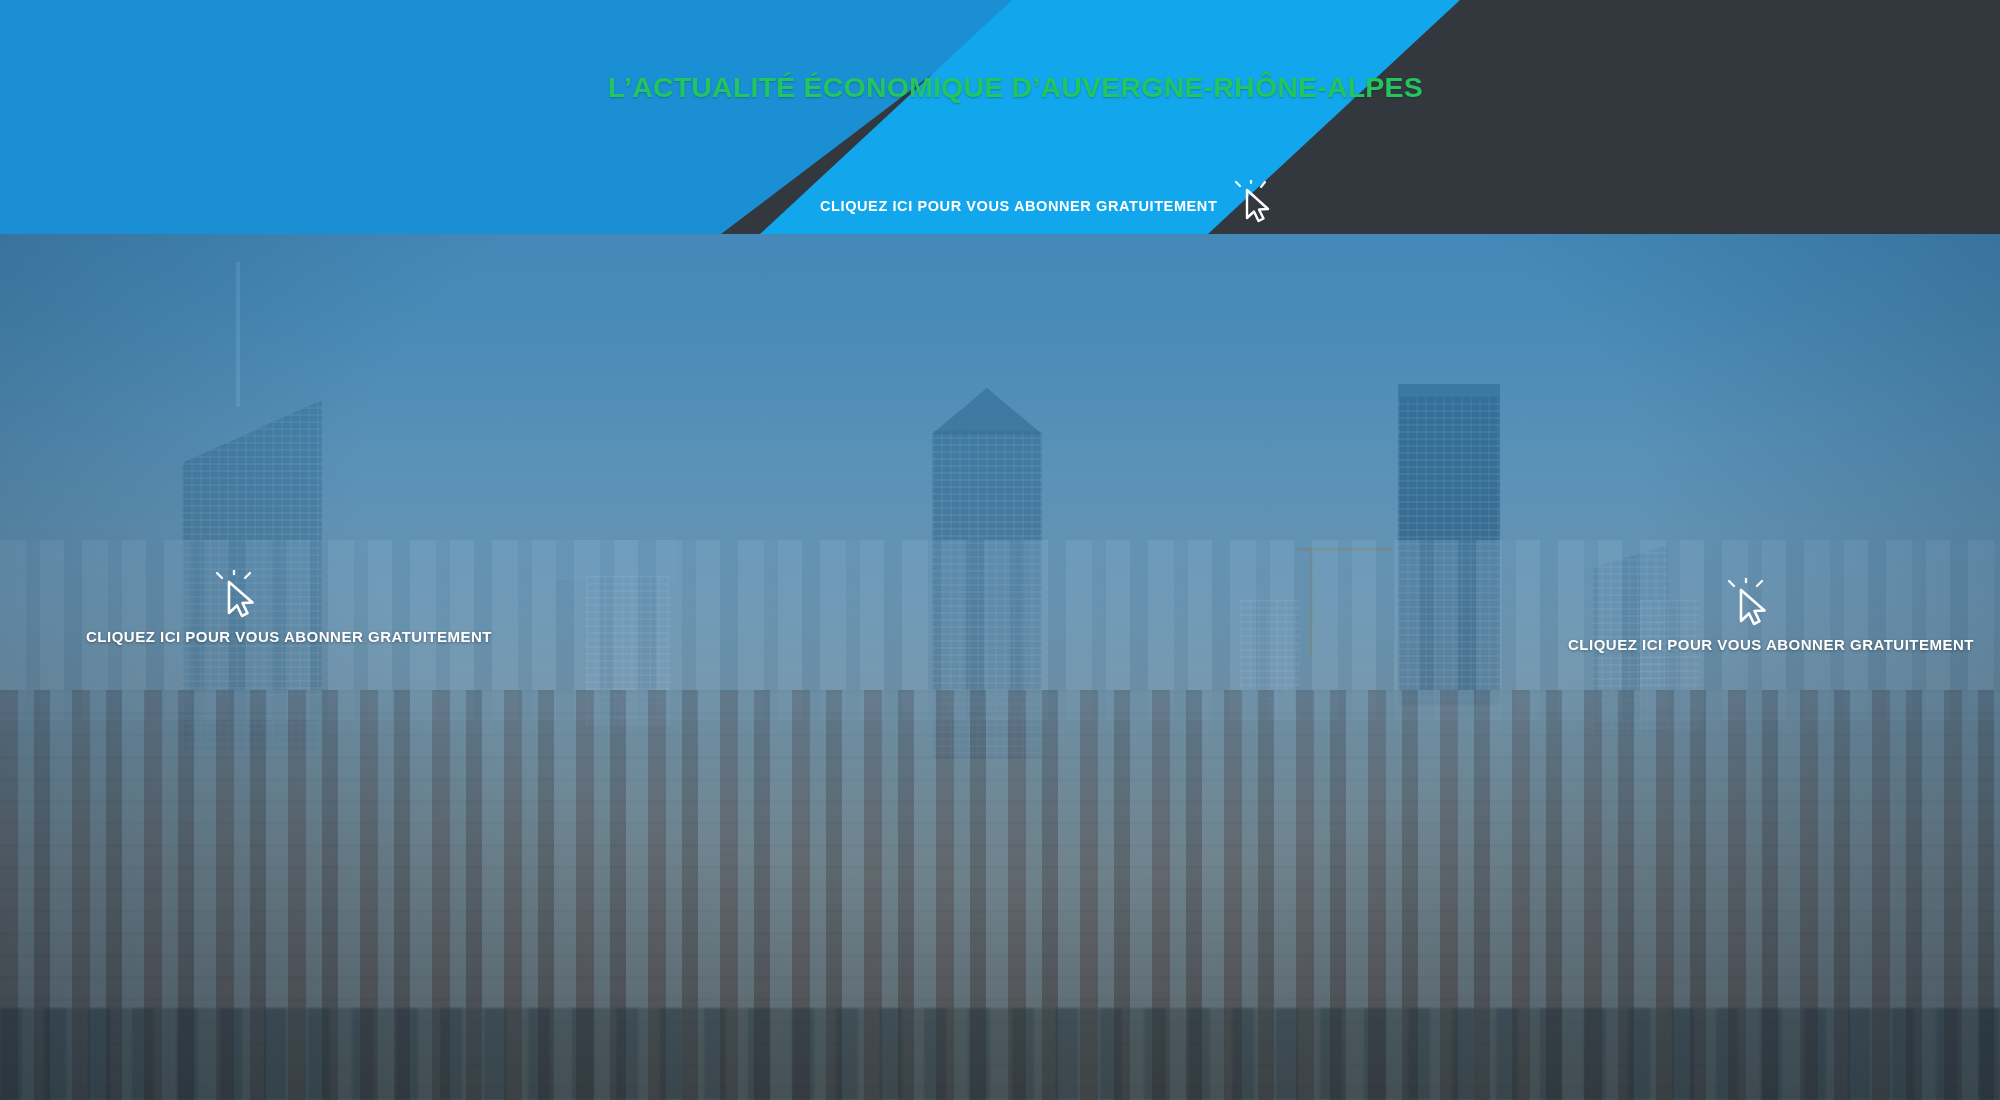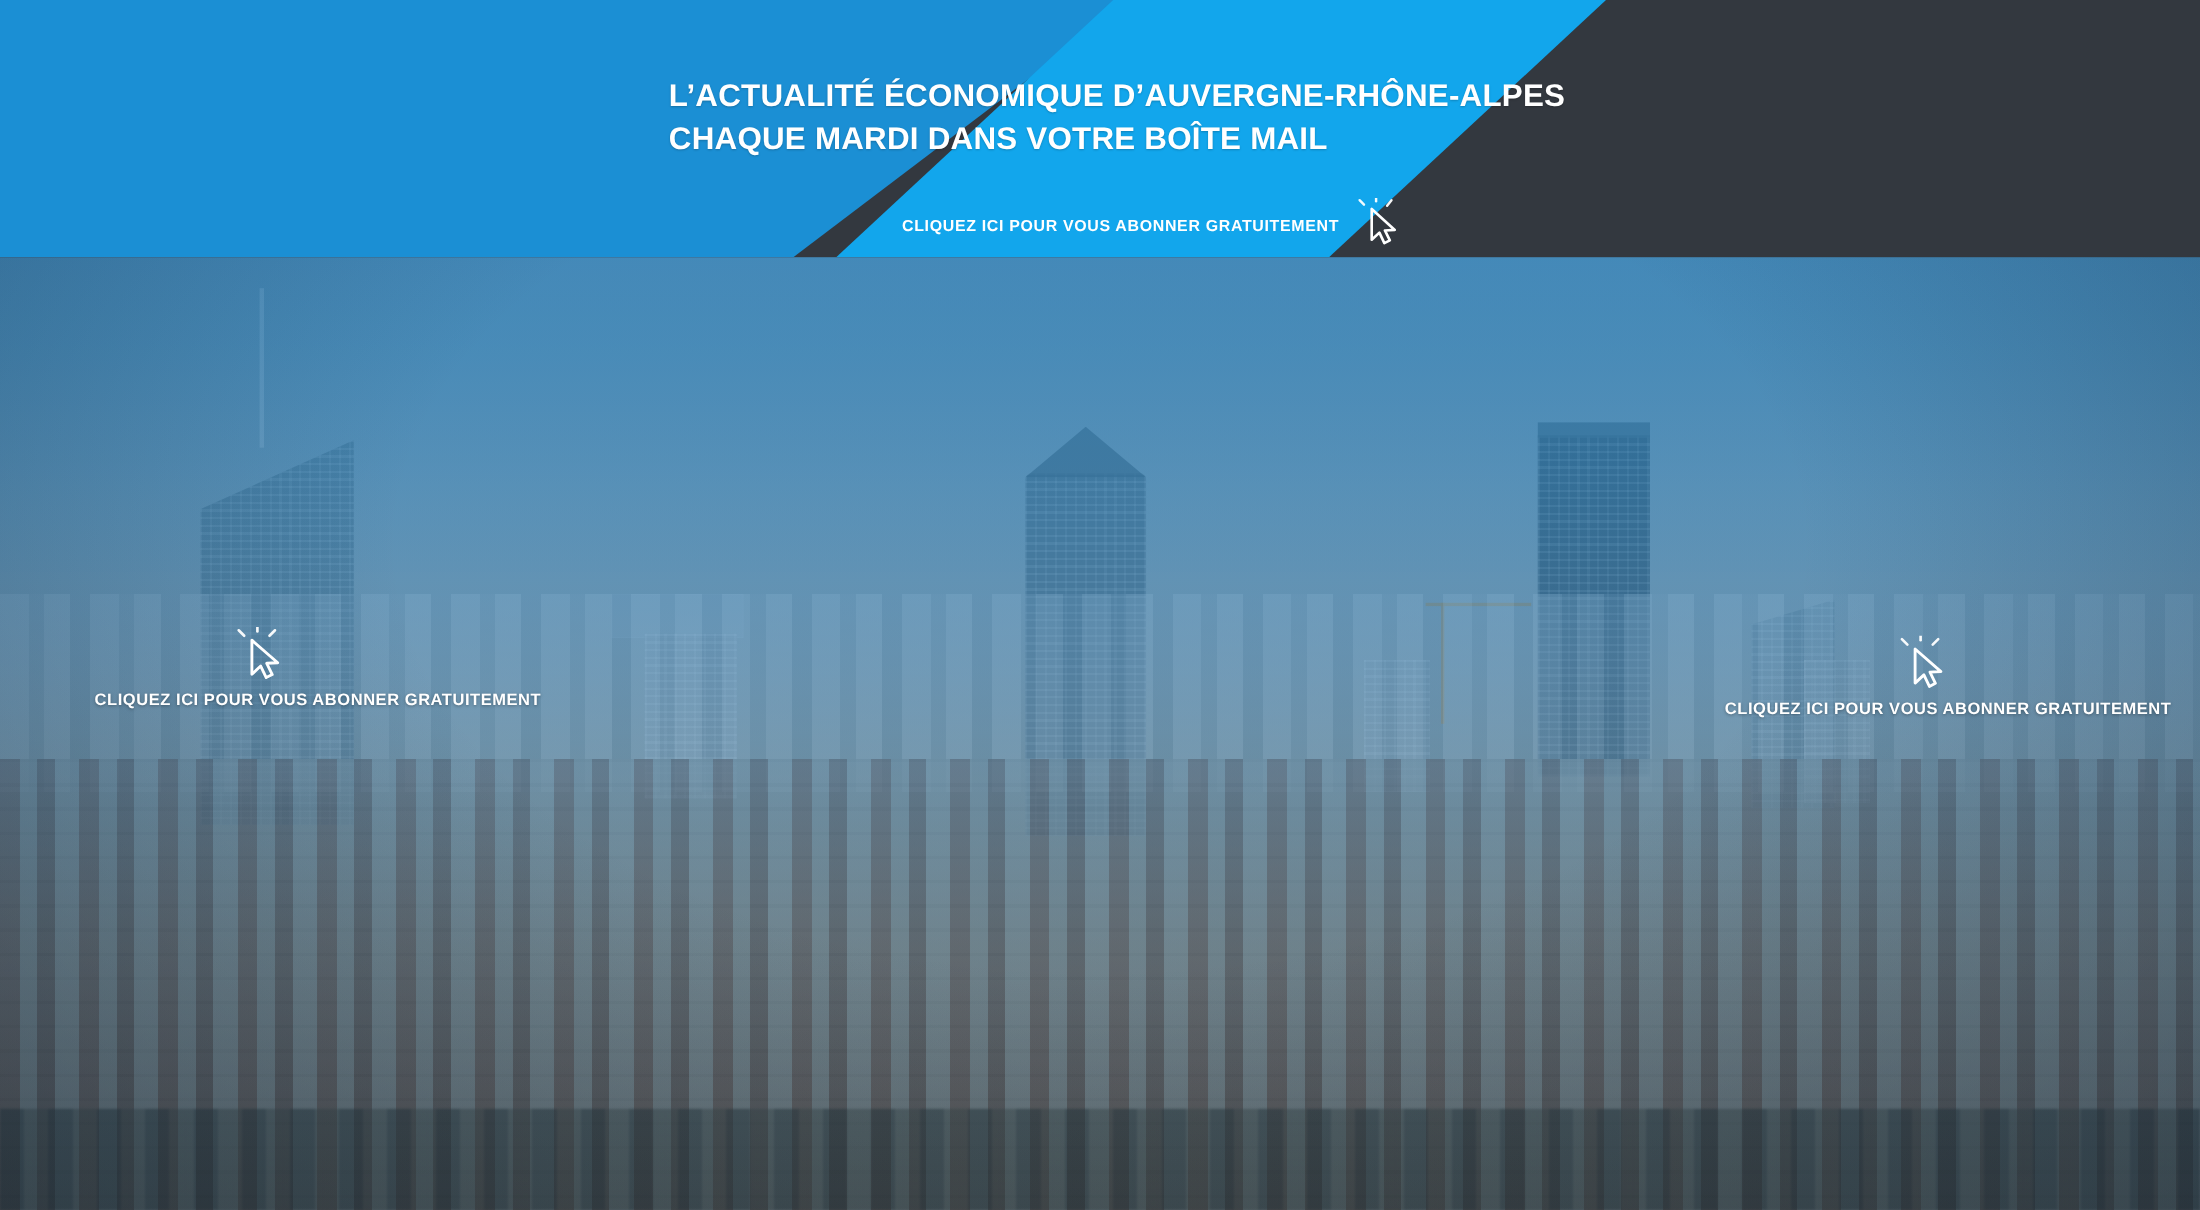--- a/index.html
+++ b/index.html
@@ -212,21 +212,21 @@
 
   .hdr-content {
     position: absolute;
     inset: 0;
   }
   .hdr-title {
     position: absolute;
     left: 608px;
     top: 68px;
     width: 900px;
-    color: #ffffff;
+    color: #22c55e;
     font-size: 28.5px;
     font-weight: bold;
     letter-spacing: .2px;
     line-height: 39px;
     text-shadow: 0 1px 2px rgba(0,0,0,.22);
   }
   .hdr-cta {
     position: absolute;
     left: 820px;
     top: 180px;
@@ -316,21 +316,20 @@
   <div class="vignette"></div>
 
   <div class="header">
     <div class="hdr-dark"></div>
     <div class="hdr-blue-join"></div>
     <div class="hdr-blue-slant"></div>
 
     <div class="hdr-content">
       <div class="hdr-title">
         <div>L’ACTUALITÉ ÉCONOMIQUE D’AUVERGNE-RHÔNE-ALPES</div>
-        <div>CHAQUE MARDI DANS VOTRE BOÎTE MAIL</div>
       </div>
 
       <div class="hdr-cta">
         <span class="cta-text">CLIQUEZ ICI POUR VOUS ABONNER GRATUITEMENT</span>
         <span class="cursor-wrap">
           <svg width="52" height="48" viewBox="0 0 52 48" aria-hidden="true">
             <g stroke="#ffffff" stroke-width="2.2" stroke-linecap="round" fill="none" opacity=".95">
               <line x1="9" y1="6" x2="5" y2="2"></line>
               <line x1="20" y1="3" x2="20" y2="-2"></line>
               <line x1="30" y1="7" x2="34" y2="2"></line>

